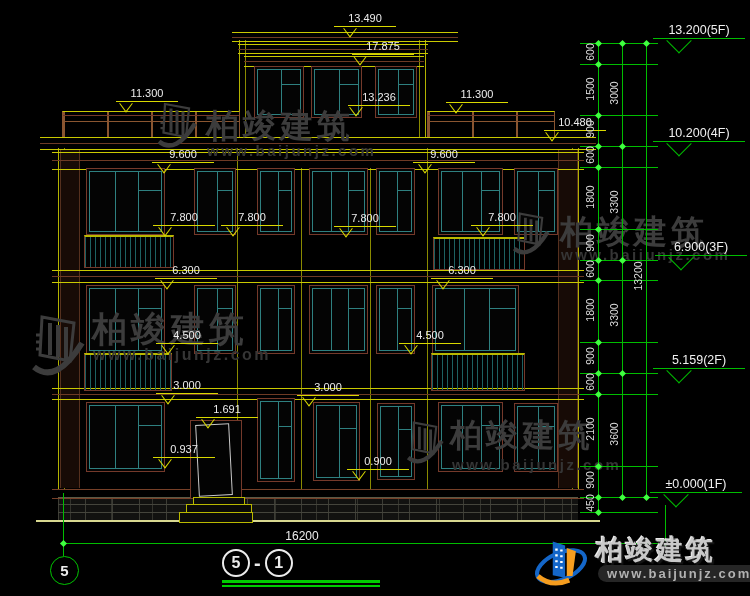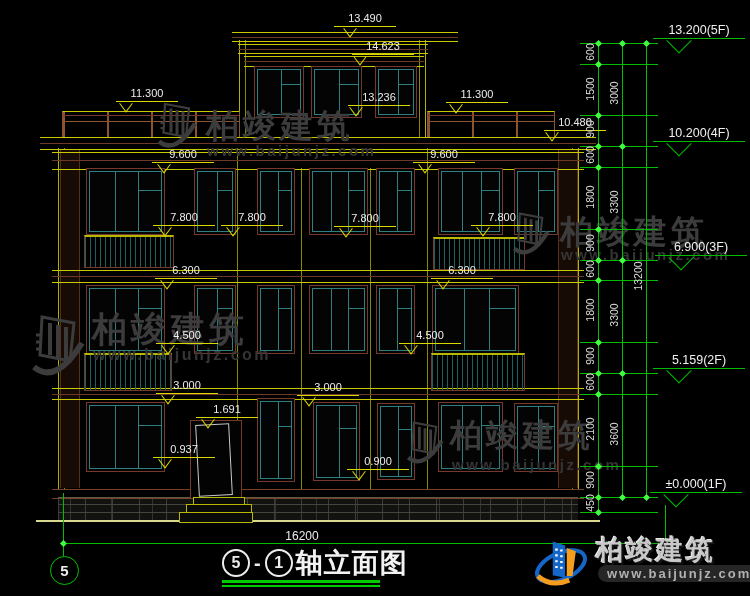--- a/index.html
+++ b/index.html
@@ -98,21 +98,20 @@
   </svg>
 
   <div id="axis-bubble">5</div>
 
   <div id="dim13500-text">16200</div>
 
   <div id="title-row">
     <span class="bubble">5</span>
     <span id="title-sep">-</span>
     <span class="bubble">1</span>
-    <span id="title-main">轴立面图</span>
   </div>
   <div class="abs" style="left:222px;top:580px;width:158px;height:3px;background:#00cc00;z-index:30;"></div>
   <div class="abs" style="left:222px;top:585px;width:158px;height:2px;background:#00cc00;z-index:30;"></div>
 
   <svg class="abs" style="left:528px;top:530px;z-index:40;" width="66" height="64" viewBox="0 0 80 70">
     <ellipse cx="40" cy="40" rx="31" ry="16" transform="rotate(-24 40 40)" stroke="#1466c8" stroke-width="5" fill="none"></ellipse>
     <path d="M12 52 Q28 66 50 57" stroke="#f59d1f" stroke-width="6" fill="none"></path>
     <path d="M30 10 L45 15 L45 54 L30 51 Z" fill="#1466c8"></path>
     <path d="M47 18 L58 22 L54 52 L47 52 Z" fill="#f59d1f"></path>
     <path d="M33 20 h3 M39 21 h3 M33 27 h3 M39 28 h3 M33 34 h3 M39 35 h3 M33 41 h3 M39 42 h3" stroke="#fff" stroke-width="2.5"></path>
@@ -295,21 +294,21 @@
     <div class="abs" style="left: 36px; top: 520px; width: 564px; height: 2px; background: rgb(216, 216, 144); z-index: 11;"></div>
     <div class="abs" style="left: 334px; top: 12px; width: 62px; height: 26px; z-index: 30;">
       <span class="tag-text">13.490</span>
       <div class="tag-line"></div>
     </div>
     <div class="abs" style="left: 344px; top: 28px; width: 12px; height: 8px; z-index: 30;">
       <div style="position: absolute; left: 0px; top: 0px; width: 11px; height: 1px; background: rgb(217, 217, 0); transform-origin: 0px 0px; transform: rotate(53.1301deg);"></div>
       <div style="position: absolute; right: 0px; top: 0px; width: 11px; height: 1px; background: rgb(217, 217, 0); transform-origin: 100% 0px; transform: rotate(-53.1301deg);"></div>
     </div>
     <div class="abs" style="left: 352px; top: 40px; width: 62px; height: 26px; z-index: 30;">
-      <span class="tag-text">14.623</span>
+      <span class="tag-text">17.875</span>
       <div class="tag-line"></div>
     </div>
     <div class="abs" style="left: 354px; top: 56px; width: 12px; height: 8px; z-index: 30;">
       <div style="position: absolute; left: 0px; top: 0px; width: 11px; height: 1px; background: rgb(217, 217, 0); transform-origin: 0px 0px; transform: rotate(53.1301deg);"></div>
       <div style="position: absolute; right: 0px; top: 0px; width: 11px; height: 1px; background: rgb(217, 217, 0); transform-origin: 100% 0px; transform: rotate(-53.1301deg);"></div>
     </div>
     <div class="abs" style="left: 116px; top: 87px; width: 62px; height: 26px; z-index: 30;">
       <span class="tag-text">11.300</span>
       <div class="tag-line"></div>
     </div>

